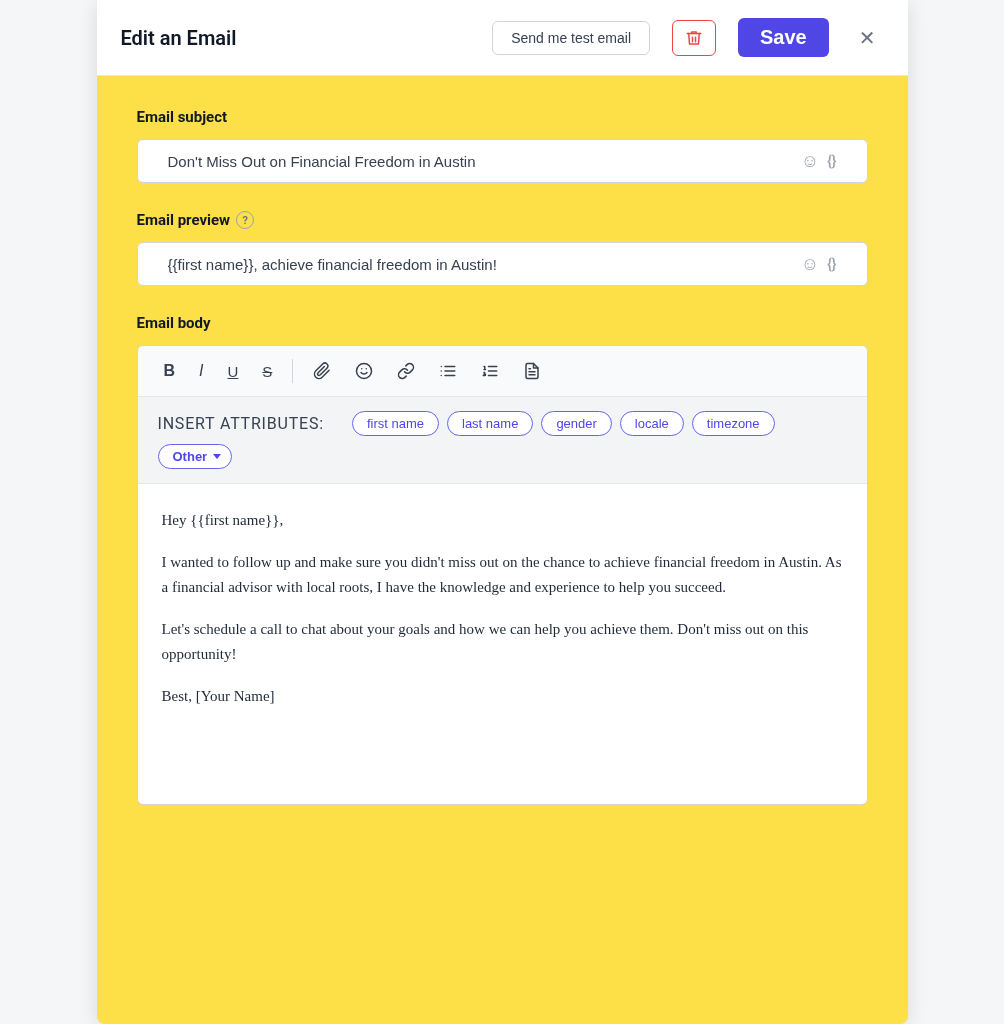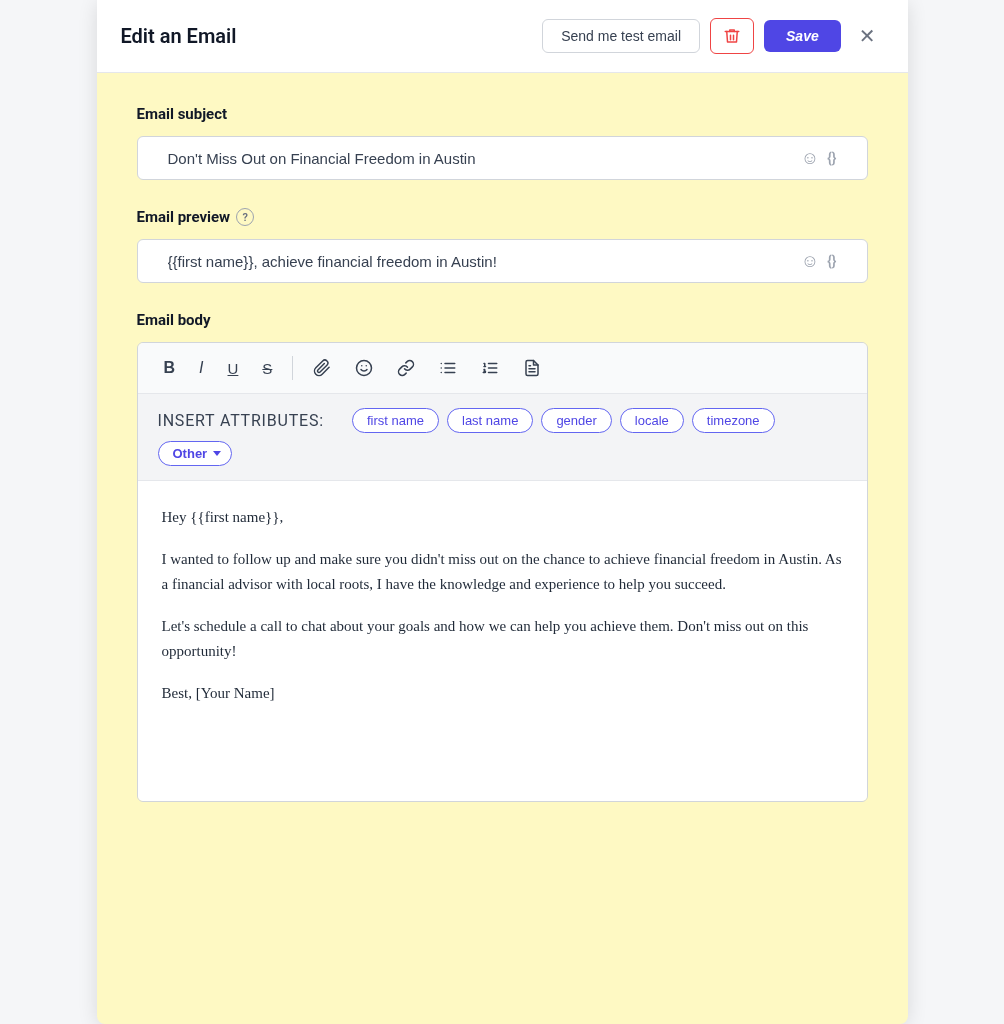--- a/index.html
+++ b/index.html
@@ -6,21 +6,21 @@
     body {
       font-family: -apple-system, BlinkMacSystemFont, 'Segoe UI', Roboto, sans-serif;
       background: #f5f6f8;
       display: flex;
       justify-content: center;
       align-items: flex-start;
       min-height: 1024px;
       padding: 0;
     }
     .modal {
-      background: #fef9c3;
+      background: #fde047;
       width: 811px;
       min-height: 1024px;
       border-radius: 8px;
       box-shadow: 0 2px 20px rgba(0,0,0,0.12);
       display: flex;
       flex-direction: column;
     }
     .modal-header {
       display: flex;
       align-items: center;
@@ -30,21 +30,21 @@
       background: #fff;
     }
     .modal-title {
       font-size: 20px;
       font-weight: 600;
       color: #111827;
     }
     .header-actions {
       display: flex;
       align-items: center;
-      gap: 10px;
+      gap: 22px;
     }
     .btn-test-email {
       border: 1px solid #d1d5db;
       background: #fff;
       color: #374151;
       padding: 8px 18px;
       border-radius: 6px;
       font-size: 14px;
       cursor: pointer;
     }
@@ -59,24 +59,23 @@
       display: flex;
       align-items: center;
       justify-content: center;
     }
     .btn-save {
       background: #4f46e5;
       color: #fff;
       border: none;
       padding: 8px 22px;
       border-radius: 6px;
-      font-size: 14px;
+      font-size: 20px;
       font-weight: 600;
       cursor: pointer;
-      font-style: italic;
     }
     .btn-close {
       background: none;
       border: none;
       font-size: 20px;
       color: #6b7280;
       cursor: pointer;
       padding: 4px 8px;
     }
     .modal-body {

